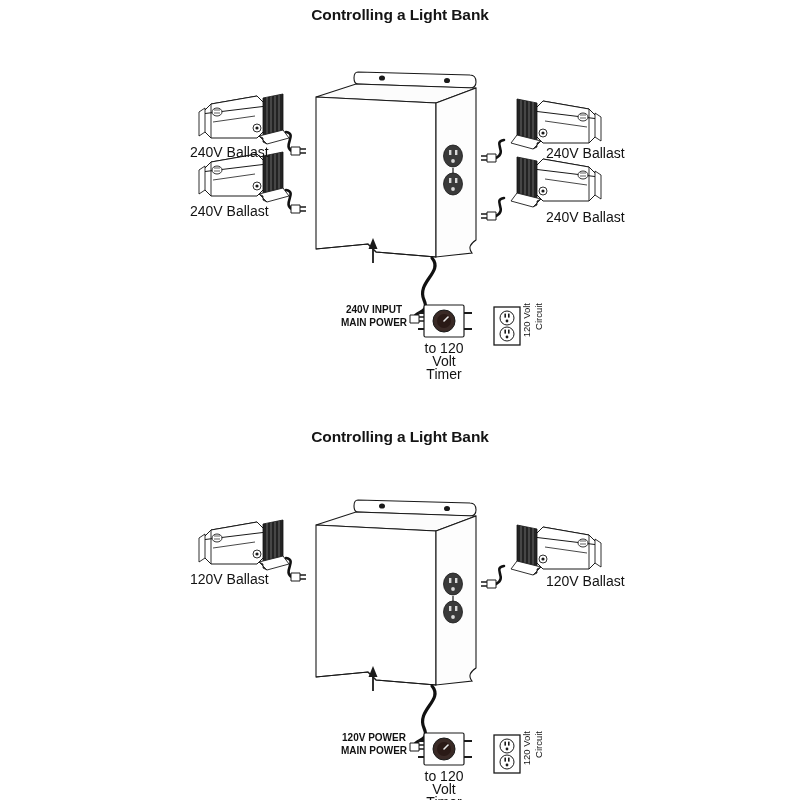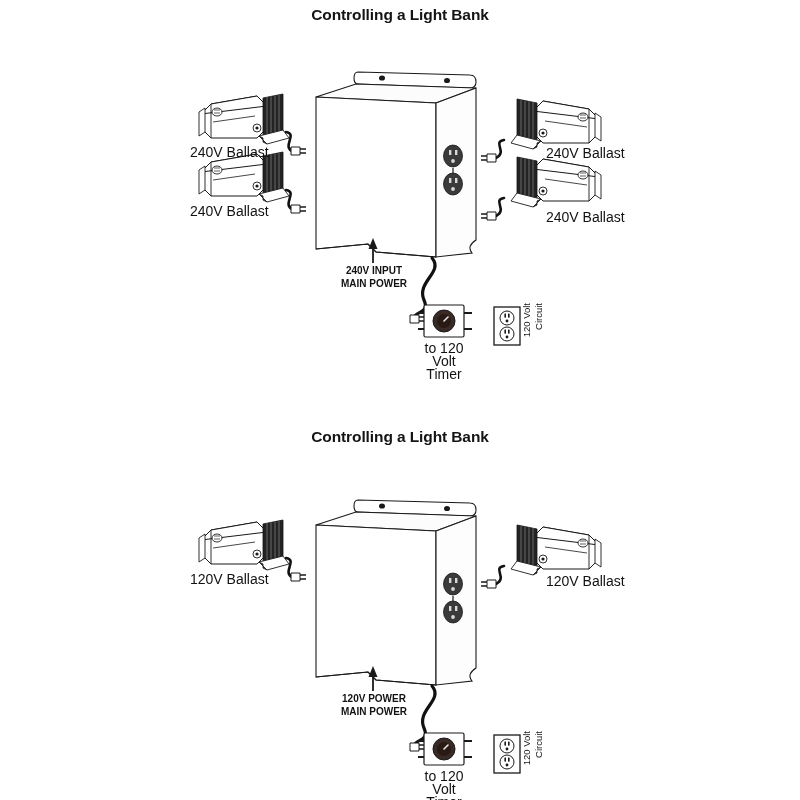--- a/index.html
+++ b/index.html
@@ -54,20 +54,21 @@
     position: absolute;
     font-size: 14px;
     color: #121212;
     white-space: nowrap;
     line-height: 1.25;
   }
   .label.bold {
     font-weight: bold;
     font-size: 10px;
     text-align: center;
+    margin-top: 39px;
   }
   .label.center {
     text-align: center;
   }
   .label.vertical {
     writing-mode: vertical-rl;
     transform: rotate(180deg);
     font-size: 9.5px;
     line-height: 1.15;
     text-align: left;

